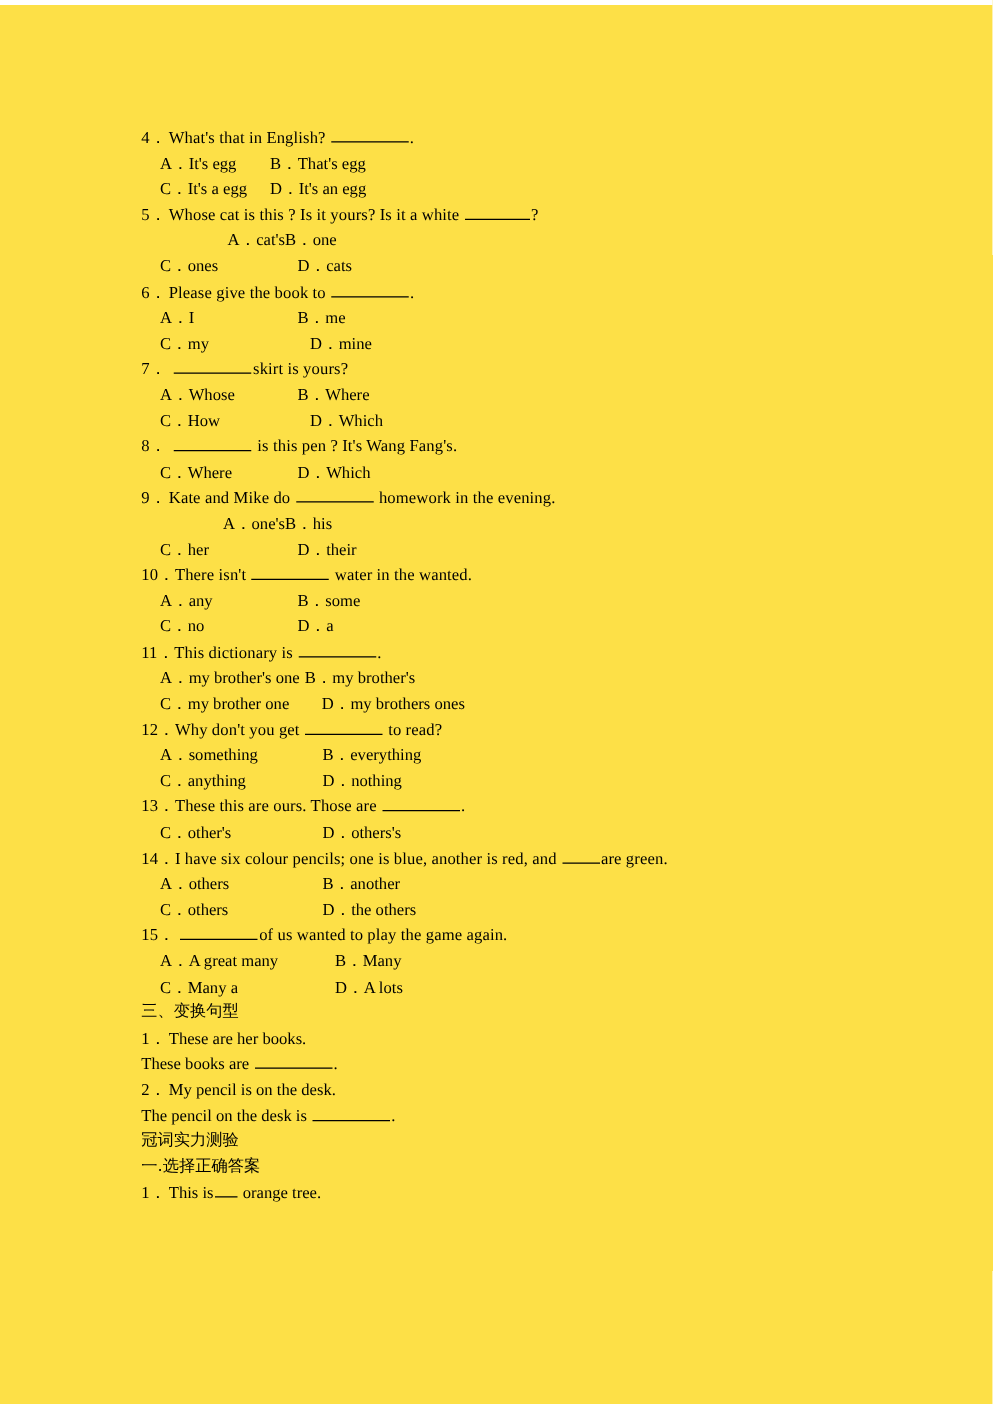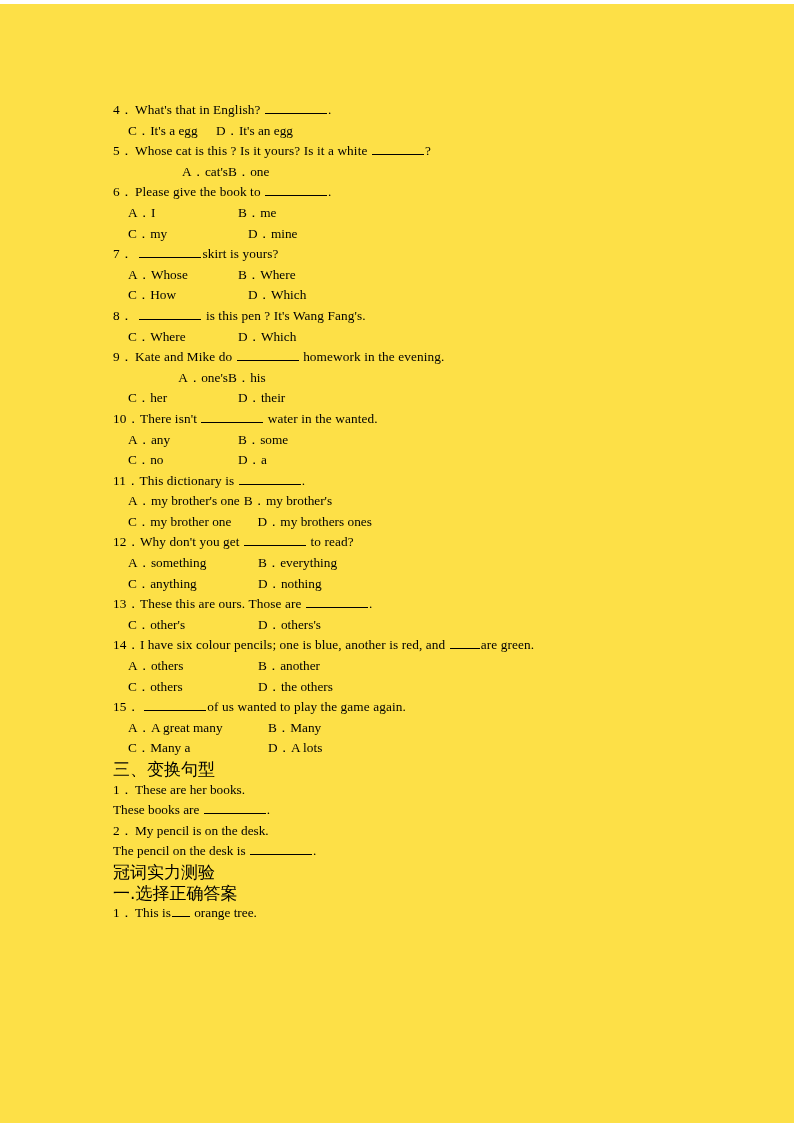--- a/index.html
+++ b/index.html
@@ -73,50 +73,56 @@
     vertical-align: baseline;
     height: 11px;
     margin: 0 1px;
   }
   .blank.b-long { width: 62px; }
   .blank.b-med  { width: 52px; }
   .blank.b-short{ width: 30px; }
   .blank.b-tiny { width: 18px; }
 
   .cn-head {
-    font-size: 17px;
+    font-size: 13px;
     line-height: 20.6px;
     font-family: "DejaVu Sans", "Liberation Sans", sans-serif;
     white-space: nowrap;
   }
   .plain-line {
     font-size: 13.3px;
     line-height: 20.6px;
     white-space: nowrap;
   }
 </style>
 </head>
 <body>
 
 <div class="page">
   <div class="content">
 
     <div class="q-line">
       <span class="q-num">4．</span><span>What's that in English?</span> <span class="blank b-long"></span><span>.</span>
     </div>
     <div class="opt-row w-88">
+      <span class="opt opt-a"><span>A．</span><span>It's egg</span></span><span class="opt opt-b"><span>B．</span><span>That's egg</span></span>
+    </div>
+    <div class="opt-row w-88">
       <span class="opt opt-a"><span>C．</span><span>It's a egg</span></span><span class="opt opt-b"><span>D．</span><span>It's an egg</span></span>
     </div>
 
     <div class="q-line">
       <span class="q-num">5．</span><span>Whose cat is this ? Is it yours? Is it a white</span> <span class="blank b-med"></span><span>?</span>
     </div>
     <div class="opt-row w-100">
       <span class="opt opt-a"><span>A．</span><span>cat's</span></span><span class="opt opt-b"><span>B．</span><span>one</span></span>
     </div>
+    <div class="opt-row w-110">
+      <span class="opt opt-a"><span>C．</span><span>ones</span></span><span class="opt opt-b"><span>D．</span><span>cats</span></span>
+    </div>
 
     <div class="q-line">
       <span class="q-num">6．</span><span>Please give the book to</span> <span class="blank b-long"></span><span>.</span>
     </div>
     <div class="opt-row w-110">
       <span class="opt opt-a"><span>A．</span><span>I</span></span><span class="opt opt-b"><span>B．</span><span>me</span></span>
     </div>
     <div class="opt-row w-120">
       <span class="opt opt-a"><span>C．</span><span>my</span></span><span class="opt opt-b"><span>D．</span><span>mine</span></span>
     </div>

